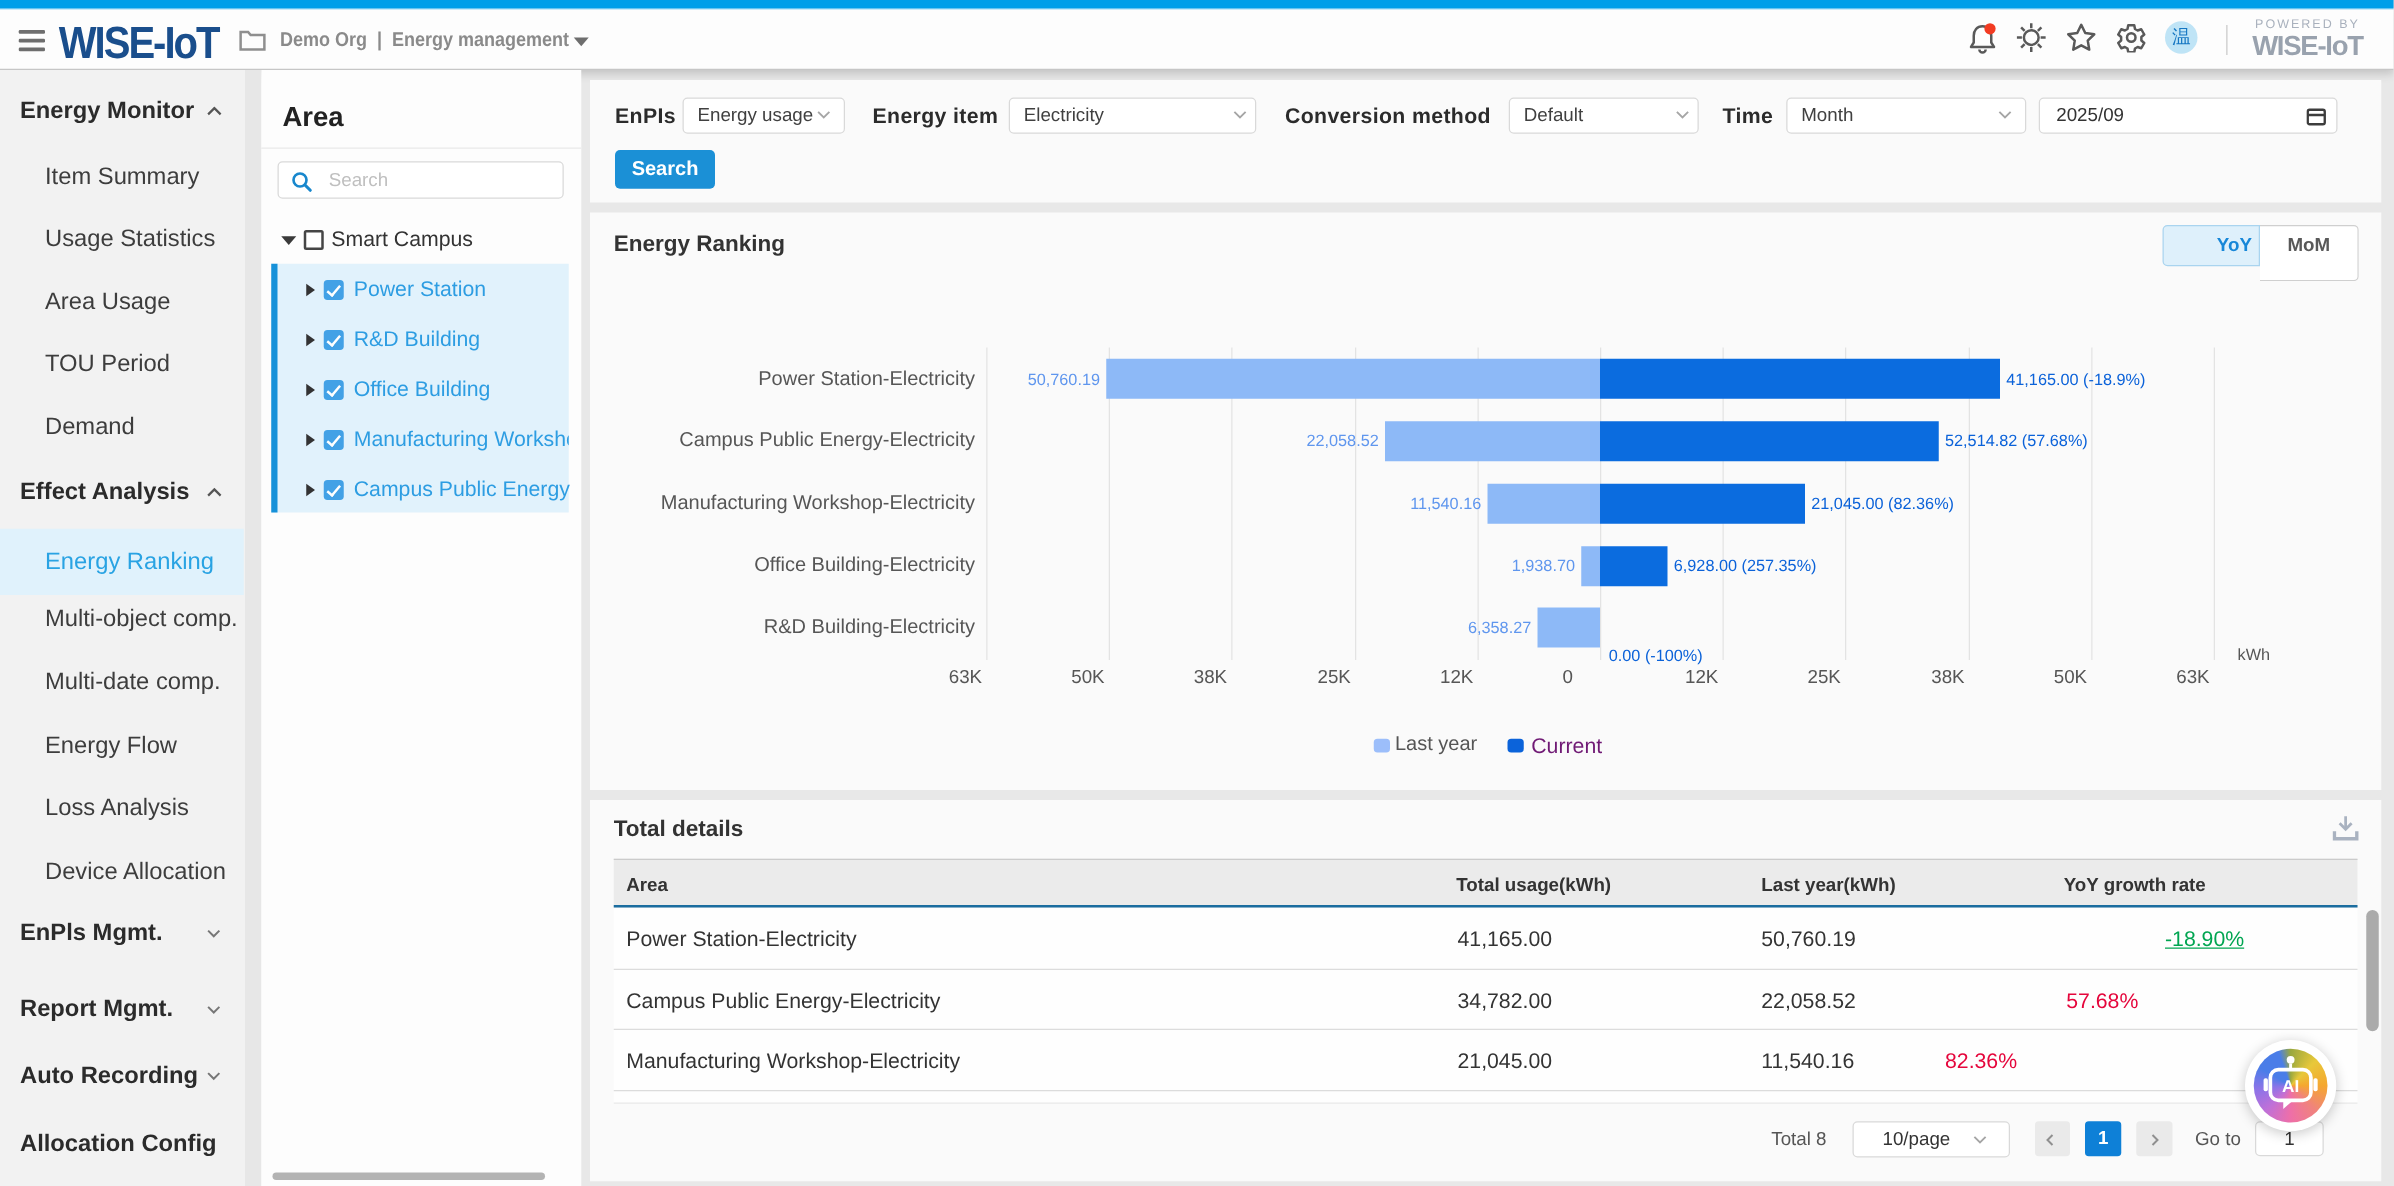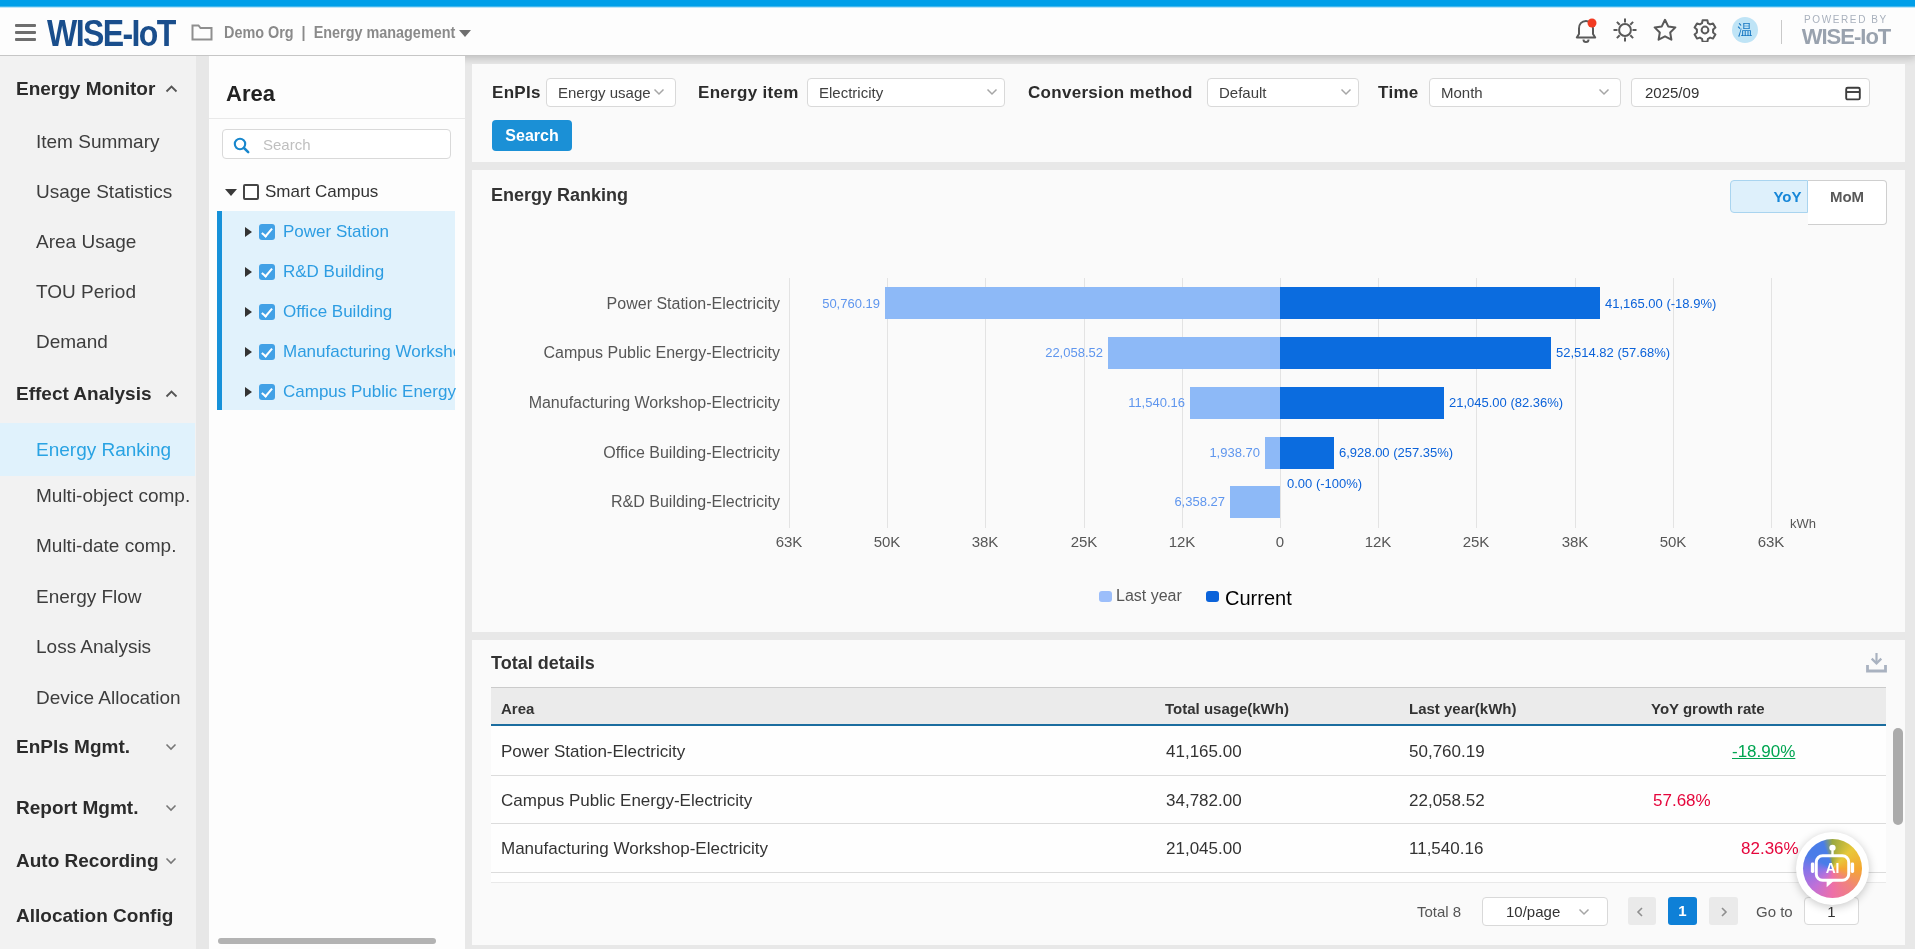--- a/index.html
+++ b/index.html
@@ -48,21 +48,21 @@
   .fsel { position:absolute; top:78px; height:29px; background:#fff; border:1px solid #d9d9d9; border-radius:4px; font-size:15px; color:#404040; line-height:27px; padding-left:11px; }
   .fchev { position:absolute; top:12px; }
   #searchbtn { position:absolute; left:492px; top:120px; width:80px; height:31px; background:#1b90d6; border-radius:4px; color:#fff; font-size:16px; font-weight:bold; text-align:center; line-height:31px; }
 
   
   .gline { position:absolute; width:1px; top:278px; height:250px; background:#e3e3e3; }
   .bar { position:absolute; height:32px; }
   .bar.last { background:#8db9f7; }
   .bar.cur { background:#0b6cdf; }
   .ylab { position:absolute; font-size:16px; color:#565656; text-align:right; width:300px; }
-  .xlab { position:absolute; font-size:15px; color:#565656; top:533px; width:60px; text-align:center; }
+  .xlab { position:absolute; font-size:15px; color:#565656; top:533px; width:60px; text-align:left; }
   .vlab { position:absolute; font-size:13px; white-space:nowrap; }
   .vlab.l { color:#5f96ee; text-align:right; }
   .vlab.r { color:#0b62d9; }
 
   
   .th { position:absolute; font-size:15px; font-weight:bold; color:#333; top:700px; }
   .td { position:absolute; font-size:17px; color:#333; }
   .rowline { position:absolute; left:491px; width:1395px; height:1px; background:#dcdcdc; }
 
   svg { display:block; }
@@ -247,39 +247,39 @@
 
 <div class="vlab l" style="left:770px;top:296px;width:110px;">50,760.19</div>
 <div class="vlab r" style="left:1605px;top:296px;">41,165.00 (-18.9%)</div>
 <div class="vlab l" style="left:993px;top:345px;width:110px;">22,058.52</div>
 <div class="vlab r" style="left:1556px;top:345px;">52,514.82 (57.68%)</div>
 <div class="vlab l" style="left:1075px;top:395px;width:110px;">11,540.16</div>
 <div class="vlab r" style="left:1449px;top:395px;">21,045.00 (82.36%)</div>
 <div class="vlab l" style="left:1150px;top:445px;width:110px;">1,938.70</div>
 <div class="vlab r" style="left:1339px;top:445px;">6,928.00 (257.35%)</div>
 <div class="vlab l" style="left:1115px;top:494px;width:110px;">6,358.27</div>
-<div class="vlab r" style="left:1287px;top:476px;">0.00 (-100%)</div>
+<div class="vlab r" style="left:1287px;top:517px;">0.00 (-100%)</div>
 
 <div class="xlab" style="left:759px;">63K</div>
 <div class="xlab" style="left:857px;">50K</div>
 <div class="xlab" style="left:955px;">38K</div>
 <div class="xlab" style="left:1054px;">25K</div>
 <div class="xlab" style="left:1152px;">12K</div>
 <div class="xlab" style="left:1250px;">0</div>
 <div class="xlab" style="left:1348px;">12K</div>
 <div class="xlab" style="left:1446px;">25K</div>
 <div class="xlab" style="left:1545px;">38K</div>
 <div class="xlab" style="left:1643px;">50K</div>
 <div class="xlab" style="left:1741px;">63K</div>
 <div class="abs" style="left:1790px;top:516px;font-size:13px;color:#565656;">kWh</div>
 
 <div class="abs" style="left:1099px;top:591px;width:13px;height:11px;border-radius:3px;background:#9cbefa;"></div>
 <div class="abs" style="left:1116px;top:587px;font-size:16px;color:#555;">Last year</div>
 <div class="abs" style="left:1206px;top:591px;width:13px;height:11px;border-radius:3px;background:#0b63da;"></div>
-<div class="abs" style="left:1225px;top:587px;font-size:20px;color:#000000;">Current</div>
+<div class="abs" style="left:1225px;top:587px;font-size:17px;color:#701a75;">Current</div>
 
 <div id="card3" class="card"></div>
 <div class="abs" style="left:491px;top:726px;width:1395px;height:156px;background:#fefefe;"></div>
 <div class="abs" style="left:491px;top:653px;font-size:18px;font-weight:bold;color:#333;">Total details</div>
 
 <svg class="abs" style="left:1866px;top:652px;" width="21" height="21" viewBox="0 0 21 21">
   <g stroke="#a9b2c0" fill="none">
     <line x1="10.5" y1="1" x2="10.5" y2="11" stroke-width="2.2"></line>
     <polyline points="5.7,6.6 10.5,11.4 15.3,6.6" stroke-width="2.2"></polyline>
     <path d="M1.5 13 v6 h18 v-6" stroke-width="2.8"></path>
@@ -298,21 +298,21 @@
 <div class="td" style="left:1732px;top:742px;color:#00a551;text-decoration:underline;">-18.90%</div>
 <div class="rowline" style="top:775px;"></div>
 <div class="td" style="left:501px;top:791px;">Campus Public Energy-Electricity</div>
 <div class="td" style="left:1166px;top:791px;">34,782.00</div>
 <div class="td" style="left:1409px;top:791px;">22,058.52</div>
 <div class="td" style="left:1653px;top:791px;color:#e5063c;">57.68%</div>
 <div class="rowline" style="top:823px;"></div>
 <div class="td" style="left:501px;top:839px;">Manufacturing Workshop-Electricity</div>
 <div class="td" style="left:1166px;top:839px;">21,045.00</div>
 <div class="td" style="left:1409px;top:839px;">11,540.16</div>
-<div class="td" style="left:1741px;top:839px;color:#e5063c;">82.36%</div>
+<div class="td" style="left:1556px;top:839px;color:#e5063c;">82.36%</div>
 <div class="rowline" style="top:872px;"></div>
 <div class="rowline" style="top:882px;background:#e9e9e9;"></div>
 
 <div class="abs" style="left:1893px;top:728px;width:10px;height:97px;border-radius:5px;background:#ababab;"></div>
 
 <div class="abs" style="left:1417px;top:903px;font-size:15px;color:#555;">Total 8</div>
 <div class="abs" style="left:1482px;top:897px;width:126px;height:29px;background:#fff;border:1px solid #d9d9d9;border-radius:4px;"></div>
 <div class="abs" style="left:1506px;top:903px;font-size:15px;color:#333;">10/page</div>
 <svg class="abs" style="left:1578px;top:908px;" width="12" height="8" viewBox="0 0 12 8">
     <polyline points="1.5,1.5 6,6 10.5,1.5" fill="none" stroke="#a6a6a6" stroke-width="1.5"></polyline>

